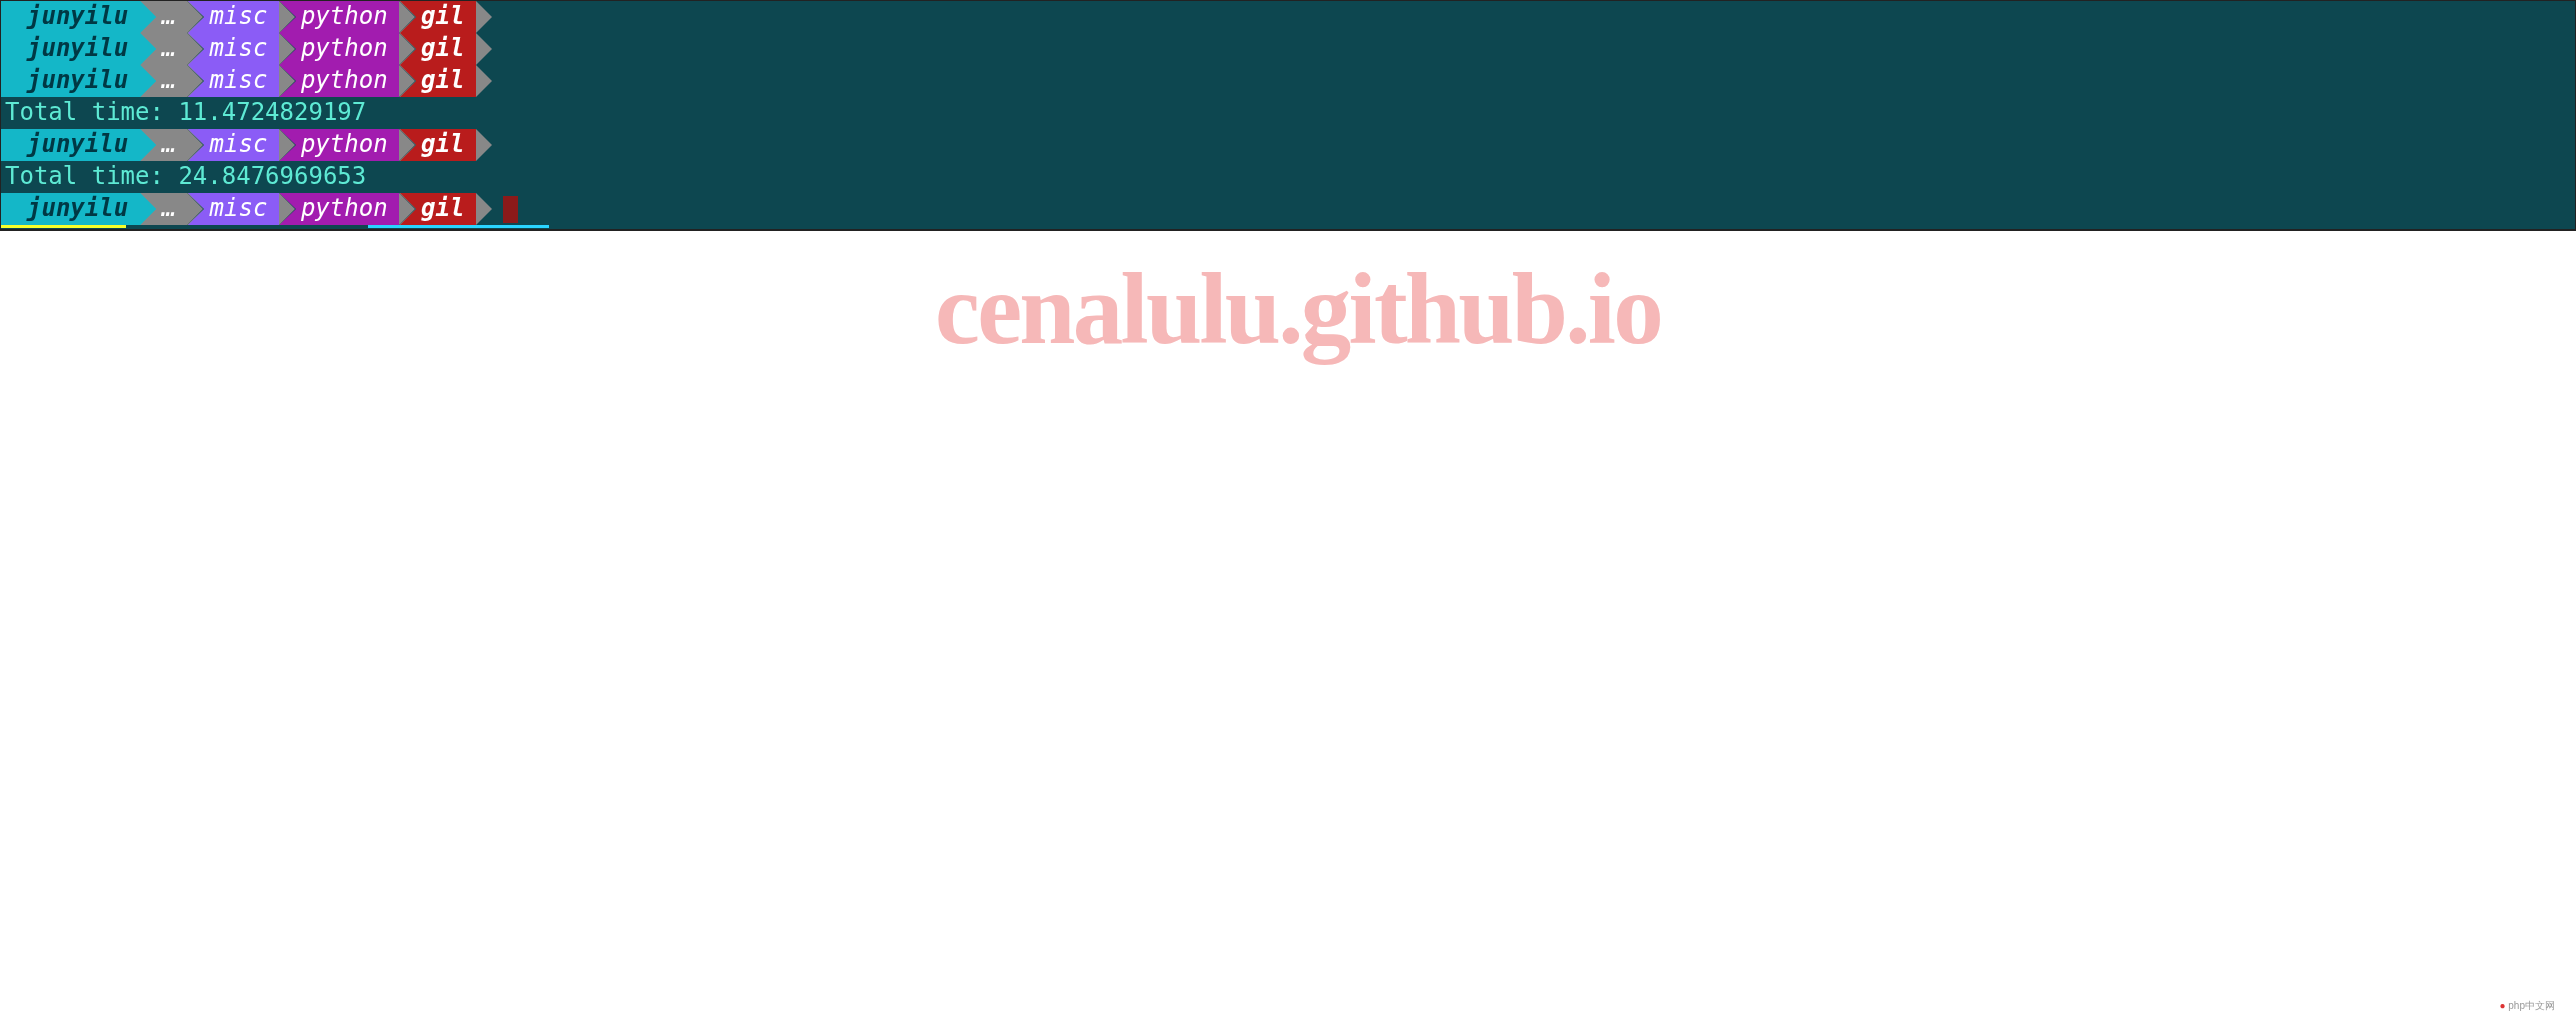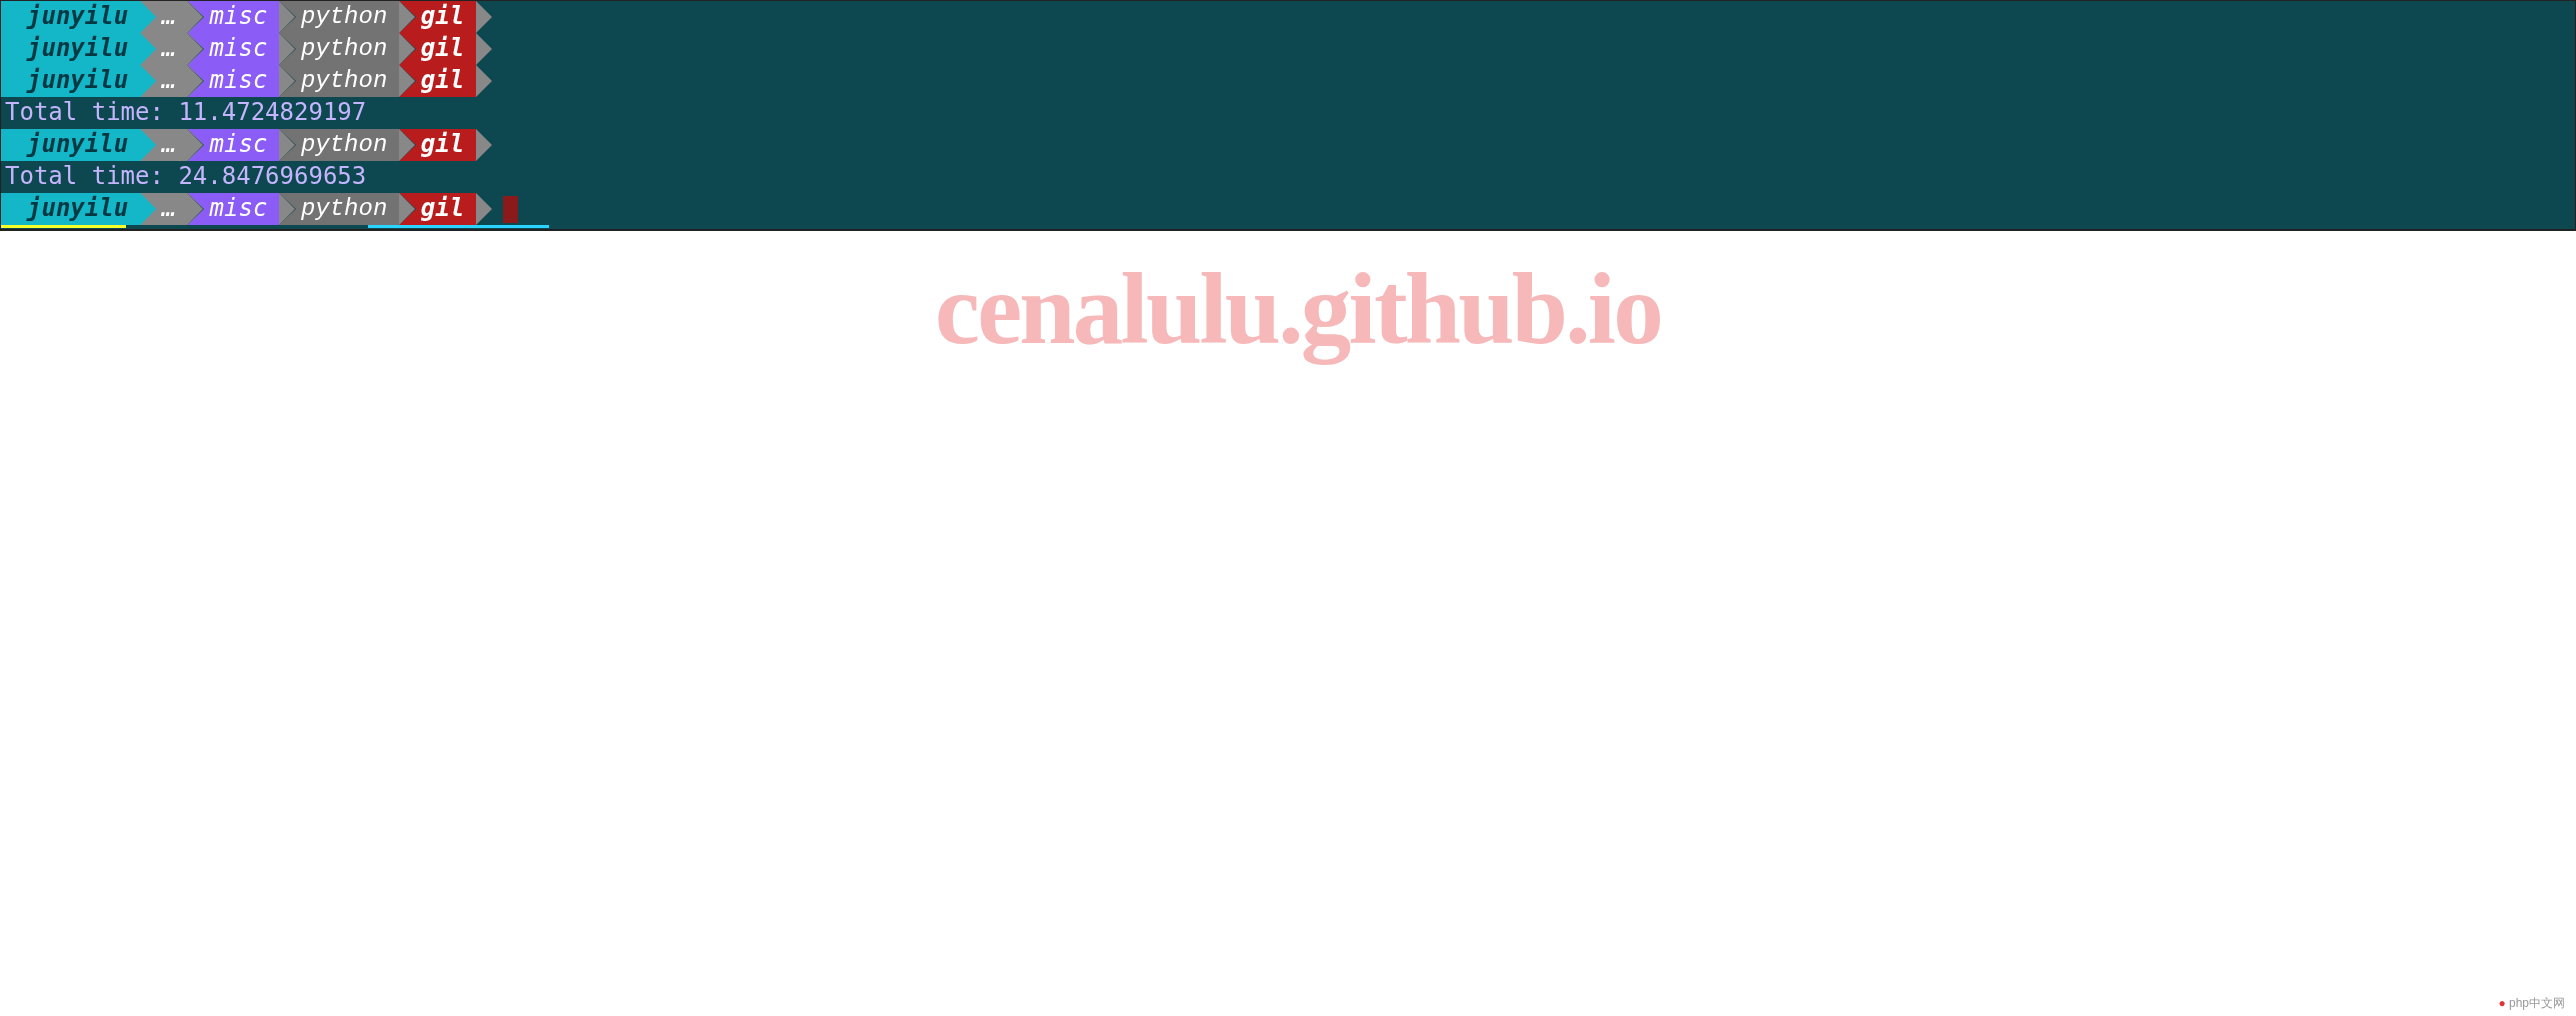--- a/index.html
+++ b/index.html
@@ -15,21 +15,21 @@
     border: 1.3px solid #222;
     border-bottom: 2px solid #222;
   }
   .line {
     display: flex;
     align-items: stretch;
     height: 32px;
     overflow: hidden;
   }
   .output-line {
-    color: #c4b5fd;
+    color: #5eead4;
     padding: 0 4px;
     height: 32px;
     display: flex;
     align-items: center;
     font-weight: 500;
   }
   .seg {
     position: relative;
     display: flex;
     align-items: center;
@@ -60,21 +60,21 @@
     width: 0; height: 0;
     border-top: 16px solid transparent;
     border-bottom: 16px solid transparent;
     border-left: 16px solid var(--prevbg, transparent);
     z-index: 1;
   }
   .seg.first::before { display: none; }
   .seg.user   { --bg:#14b7c8; background:#14b7c8; color:#003844; font-weight:700; }
   .seg.dots   { --bg:#888888; background:#888888; --prevbg:#14b7c8; }
   .seg.misc   { --bg:#888888; background:#8b5cf6; --prevbg:#0d4750; }
-  .seg.python { --bg:#888888; background:#737373;font-family:Liberation Mono, monospace; --prevbg:#0d4750; }
+  .seg.python { --bg:#888888; background:#a21caf; --prevbg:#0d4750; }
   .seg.gil    { --bg:#888888; background:#b91c1c; --prevbg:#0d4750; font-weight:700; }
   
   .seg.misc::before, .seg.python::before, .seg.gil::before {
     border-left-color: rgba(0,0,0,0);
     filter: none;
   }
   .cmd {
     color: #b0c8cc;
     display: flex;
     align-items: center;
@@ -102,23 +102,23 @@
     font-family: "Comic Sans MS", "Marker Felt", cursive;
     font-size: 101px;
     color: #f6b8b8;
     font-weight: 600;
     margin-top: 13.4px;
     letter-spacing: -2.7px;
     margin-left: 20px;
   }
   .corner-badge {
     position: fixed;
-    right: 11px;
+    right: 21px;
     bottom: 4px;
-    font-size: 12px;
+    font-size: 10px;
     color: #999;
     font-family: sans-serif;
   }
   .corner-badge .dot { color:#d33; font-weight:bold; }
   
   .chev-out {
     width: 0; position: relative;
   }
   .chev-out::before {
     content:"";

